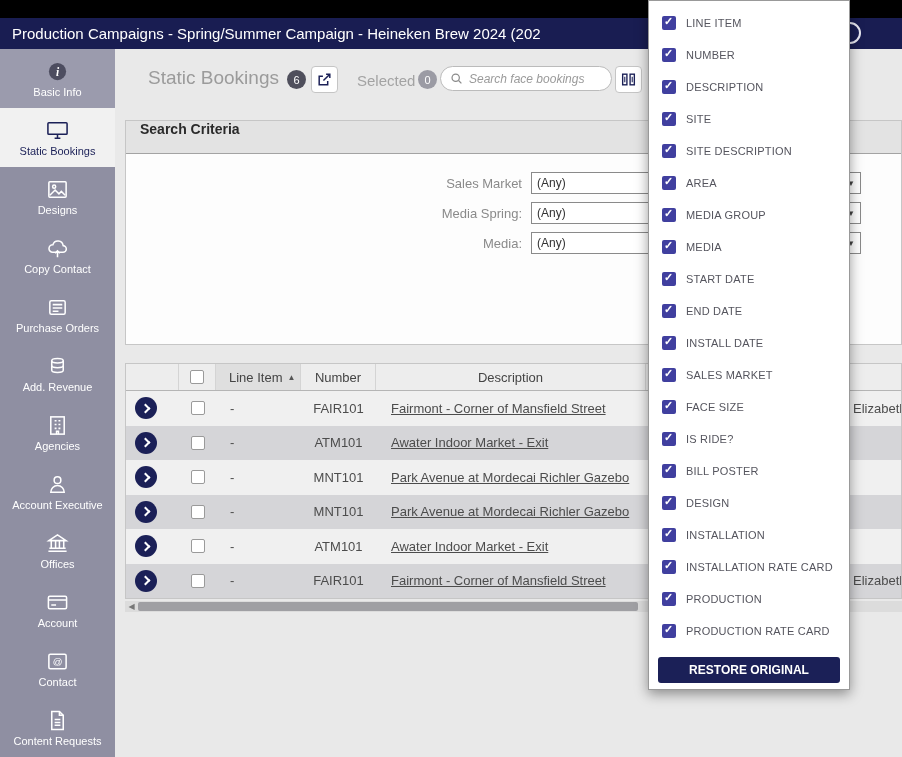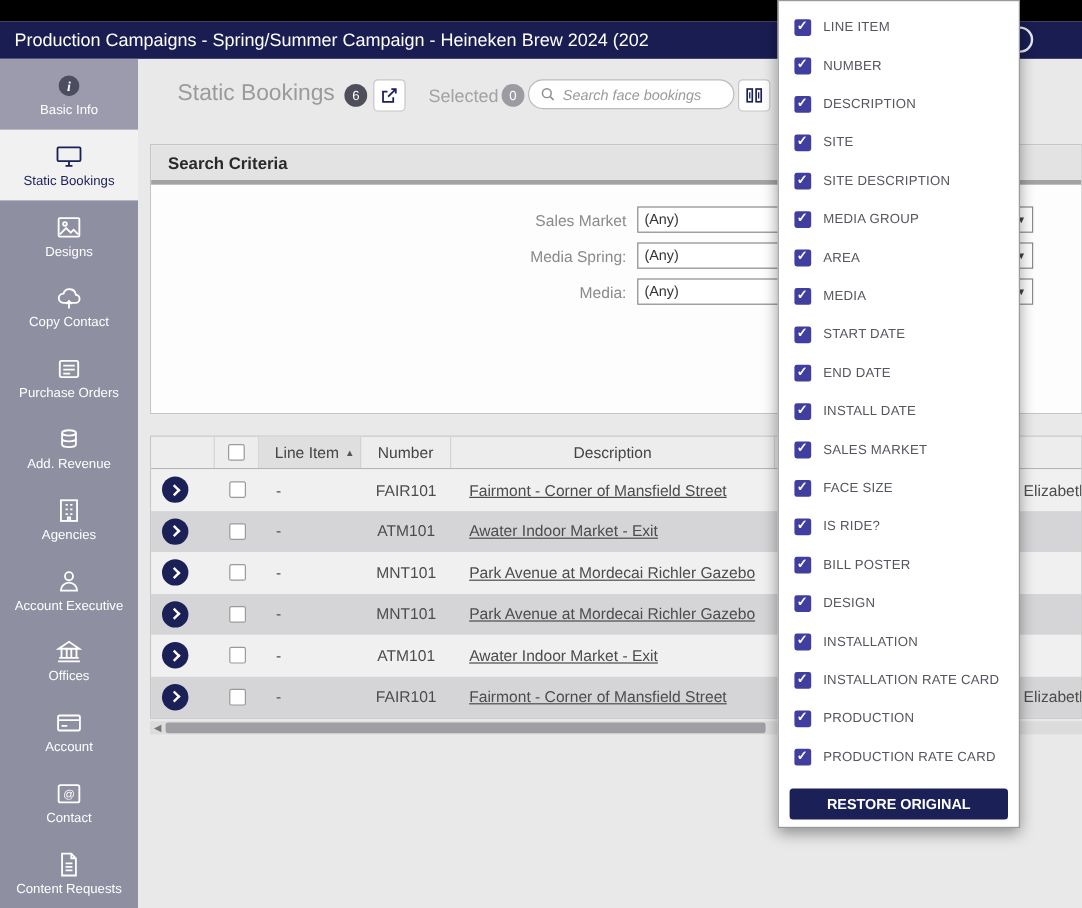--- a/index.html
+++ b/index.html
@@ -56,22 +56,22 @@
     border:none; outline:none; width:100%; font-size:12px; font-style:italic;
     color:#0c4a6e; background:transparent; font-family:"Liberation Sans", sans-serif;
   }
   .search-box input::placeholder { color:#9a9a9a; font-style:italic; }
   
   .criteria {
     position:absolute; left:125px; top:120px; width:777px; height:225px;
     background:#fdfdfd; border:1px solid #c6c6c6;
   }
   .criteria-header {
-    height:33px; background:#e3e3e3; border-bottom:4px solid #a3a3a3; display:flex;
-    align-items:center; padding:0 14px; font-size:14px; font-weight:bold; color:#2a2a2a;
+    height:33px; background:#e3e3e3; border-bottom:1px solid #a3a3a3; display:flex;
+    align-items:flex-start; padding:0 14px; font-size:14px; font-weight:bold; color:#2a2a2a;
   }
   .criteria-body { position:relative; height:190px; background:#fdfdfd; }
   .form-row { position:absolute; left:0; width:777px; display:flex; align-items:center; height:22px; }
   .f-label { width:405px; text-align:right; color:#8a8a8a; font-size:13px; padding-right:9px; }
   .select {
     width:330px; height:22px; border:1px solid #8a8a8a; background:#fff; display:flex;
     align-items:center; justify-content:space-between; padding:0 5px; font-size:12px;
     color:#333; cursor:pointer;
   }
   .sel-arrow { font-size:8px; color:#444; }
@@ -422,28 +422,28 @@
   <div class="chooser-item">
       <span class="ccb"></span>
       <span class="lbl">SITE</span>
     </div>
   <div class="chooser-item">
       <span class="ccb"></span>
       <span class="lbl">SITE DESCRIPTION</span>
     </div>
   <div class="chooser-item">
       <span class="ccb"></span>
+      <span class="lbl">AREA</span>
+    </div>
+  <div class="chooser-item">
+      <span class="ccb"></span>
       <span class="lbl">MEDIA GROUP</span>
     </div>
   <div class="chooser-item">
       <span class="ccb"></span>
-      <span class="lbl">AREA</span>
-    </div>
-  <div class="chooser-item">
-      <span class="ccb"></span>
       <span class="lbl">MEDIA</span>
     </div>
   <div class="chooser-item">
       <span class="ccb"></span>
       <span class="lbl">START DATE</span>
     </div>
   <div class="chooser-item">
       <span class="ccb"></span>
       <span class="lbl">END DATE</span>
     </div>

